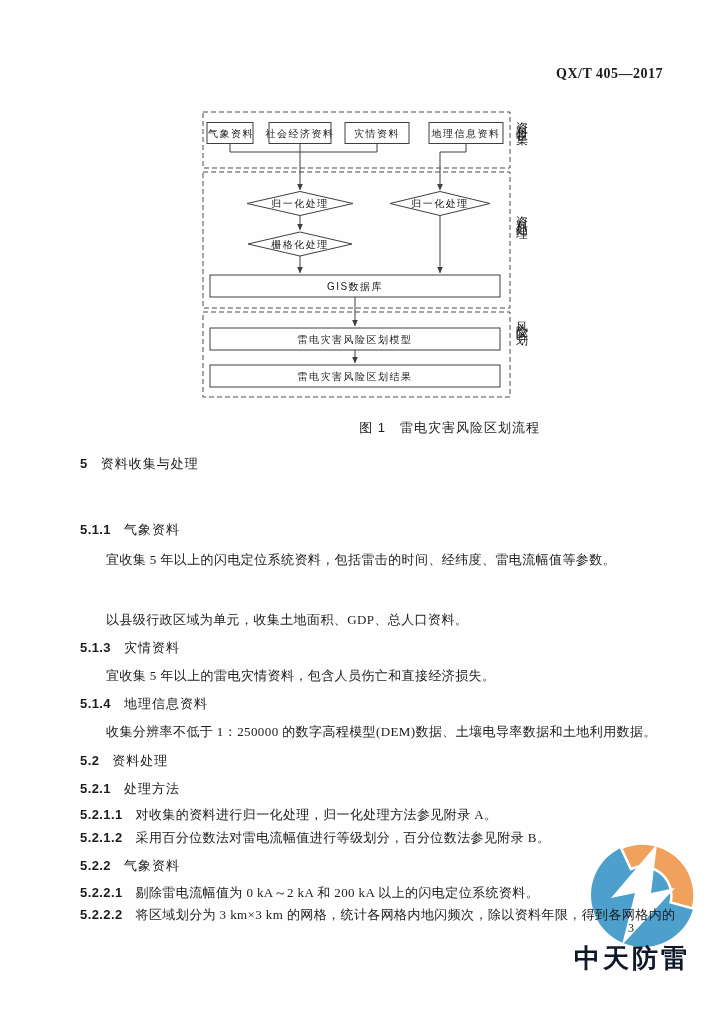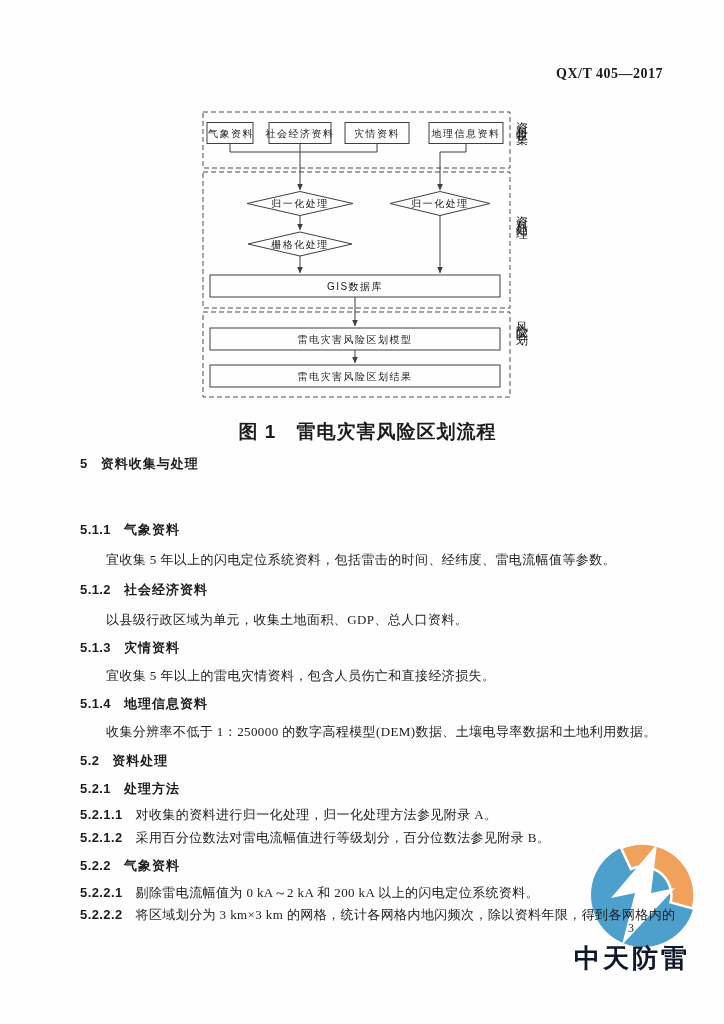--- a/index.html
+++ b/index.html
@@ -33,29 +33,29 @@
     writing-mode:vertical-rl; text-orientation:upright;
     font-family:"Liberation Serif",serif;
     font-size:12px; letter-spacing:4px; color:#1a1a1a;
   }
   .side-collect{top:112px;}
   .side-process{top:206px;}
   .side-zoning{top:312px;}
   
   .fig-caption{
     position:absolute; left:195px; top:419px; width:345px;
-    text-align:center;
+    text-align:right;
     font-family:"Liberation Sans",sans-serif;
-    font-weight:700; font-size:19px; letter-spacing:1px;
+    font-weight:400; font-size:13px; letter-spacing:1px;
   }
   
   .blk{position:absolute; left:80px; width:572px; font-size:13px; letter-spacing:0.4px; white-space:nowrap;}
   .blk .num{font-family:"Liberation Sans",sans-serif; font-weight:700;}
   .blk.h .num{margin-right:13px;}
-  .blk.h .ttl{font-family:"Liberation Sans",sans-serif; font-weight:700; letter-spacing:1px;margin-top:14px;}
+  .blk.h .ttl{font-family:"Liberation Sans",sans-serif; font-weight:400; letter-spacing:1px;margin-top:14px;}
   .blk.np .num{margin-right:13px;}
   .blk .txt{font-family:"Liberation Serif",serif;text-align:center;}
   .blk.p{text-indent:26px;}
   
   .wm-logo{position:absolute; left:585px; top:840px; z-index:0;}
   .wm-text{
     position:absolute; left:574px; top:941px; z-index:0;
     font-family:"Liberation Sans",sans-serif;
     font-weight:700; font-size:26px; letter-spacing:3px;
   }
@@ -156,23 +156,20 @@
 
     <div class="blk h" style="top:455px">
       <span class="num">5</span><span class="ttl">资料收集与处理</span>
     </div>
     <div class="blk h" style="top:521px">
       <span class="num">5.1.1</span><span class="ttl">气象资料</span>
     </div>
     <div class="blk p" style="top:551px">
       <span class="txt">宜收集 5 年以上的闪电定位系统资料，包括雷击的时间、经纬度、雷电流幅值等参数。</span>
     </div>
-    <div class="blk h" style="top:581px">
-      <span class="num">5.1.2</span><span class="ttl">社会经济资料</span>
-    </div>
     <div class="blk p" style="top:611px">
       <span class="txt">以县级行政区域为单元，收集土地面积、GDP、总人口资料。</span>
     </div>
     <div class="blk h" style="top:639px">
       <span class="num">5.1.3</span><span class="ttl">灾情资料</span>
     </div>
     <div class="blk p" style="top:667px">
       <span class="txt">宜收集 5 年以上的雷电灾情资料，包含人员伤亡和直接经济损失。</span>
     </div>
     <div class="blk h" style="top:695px">

